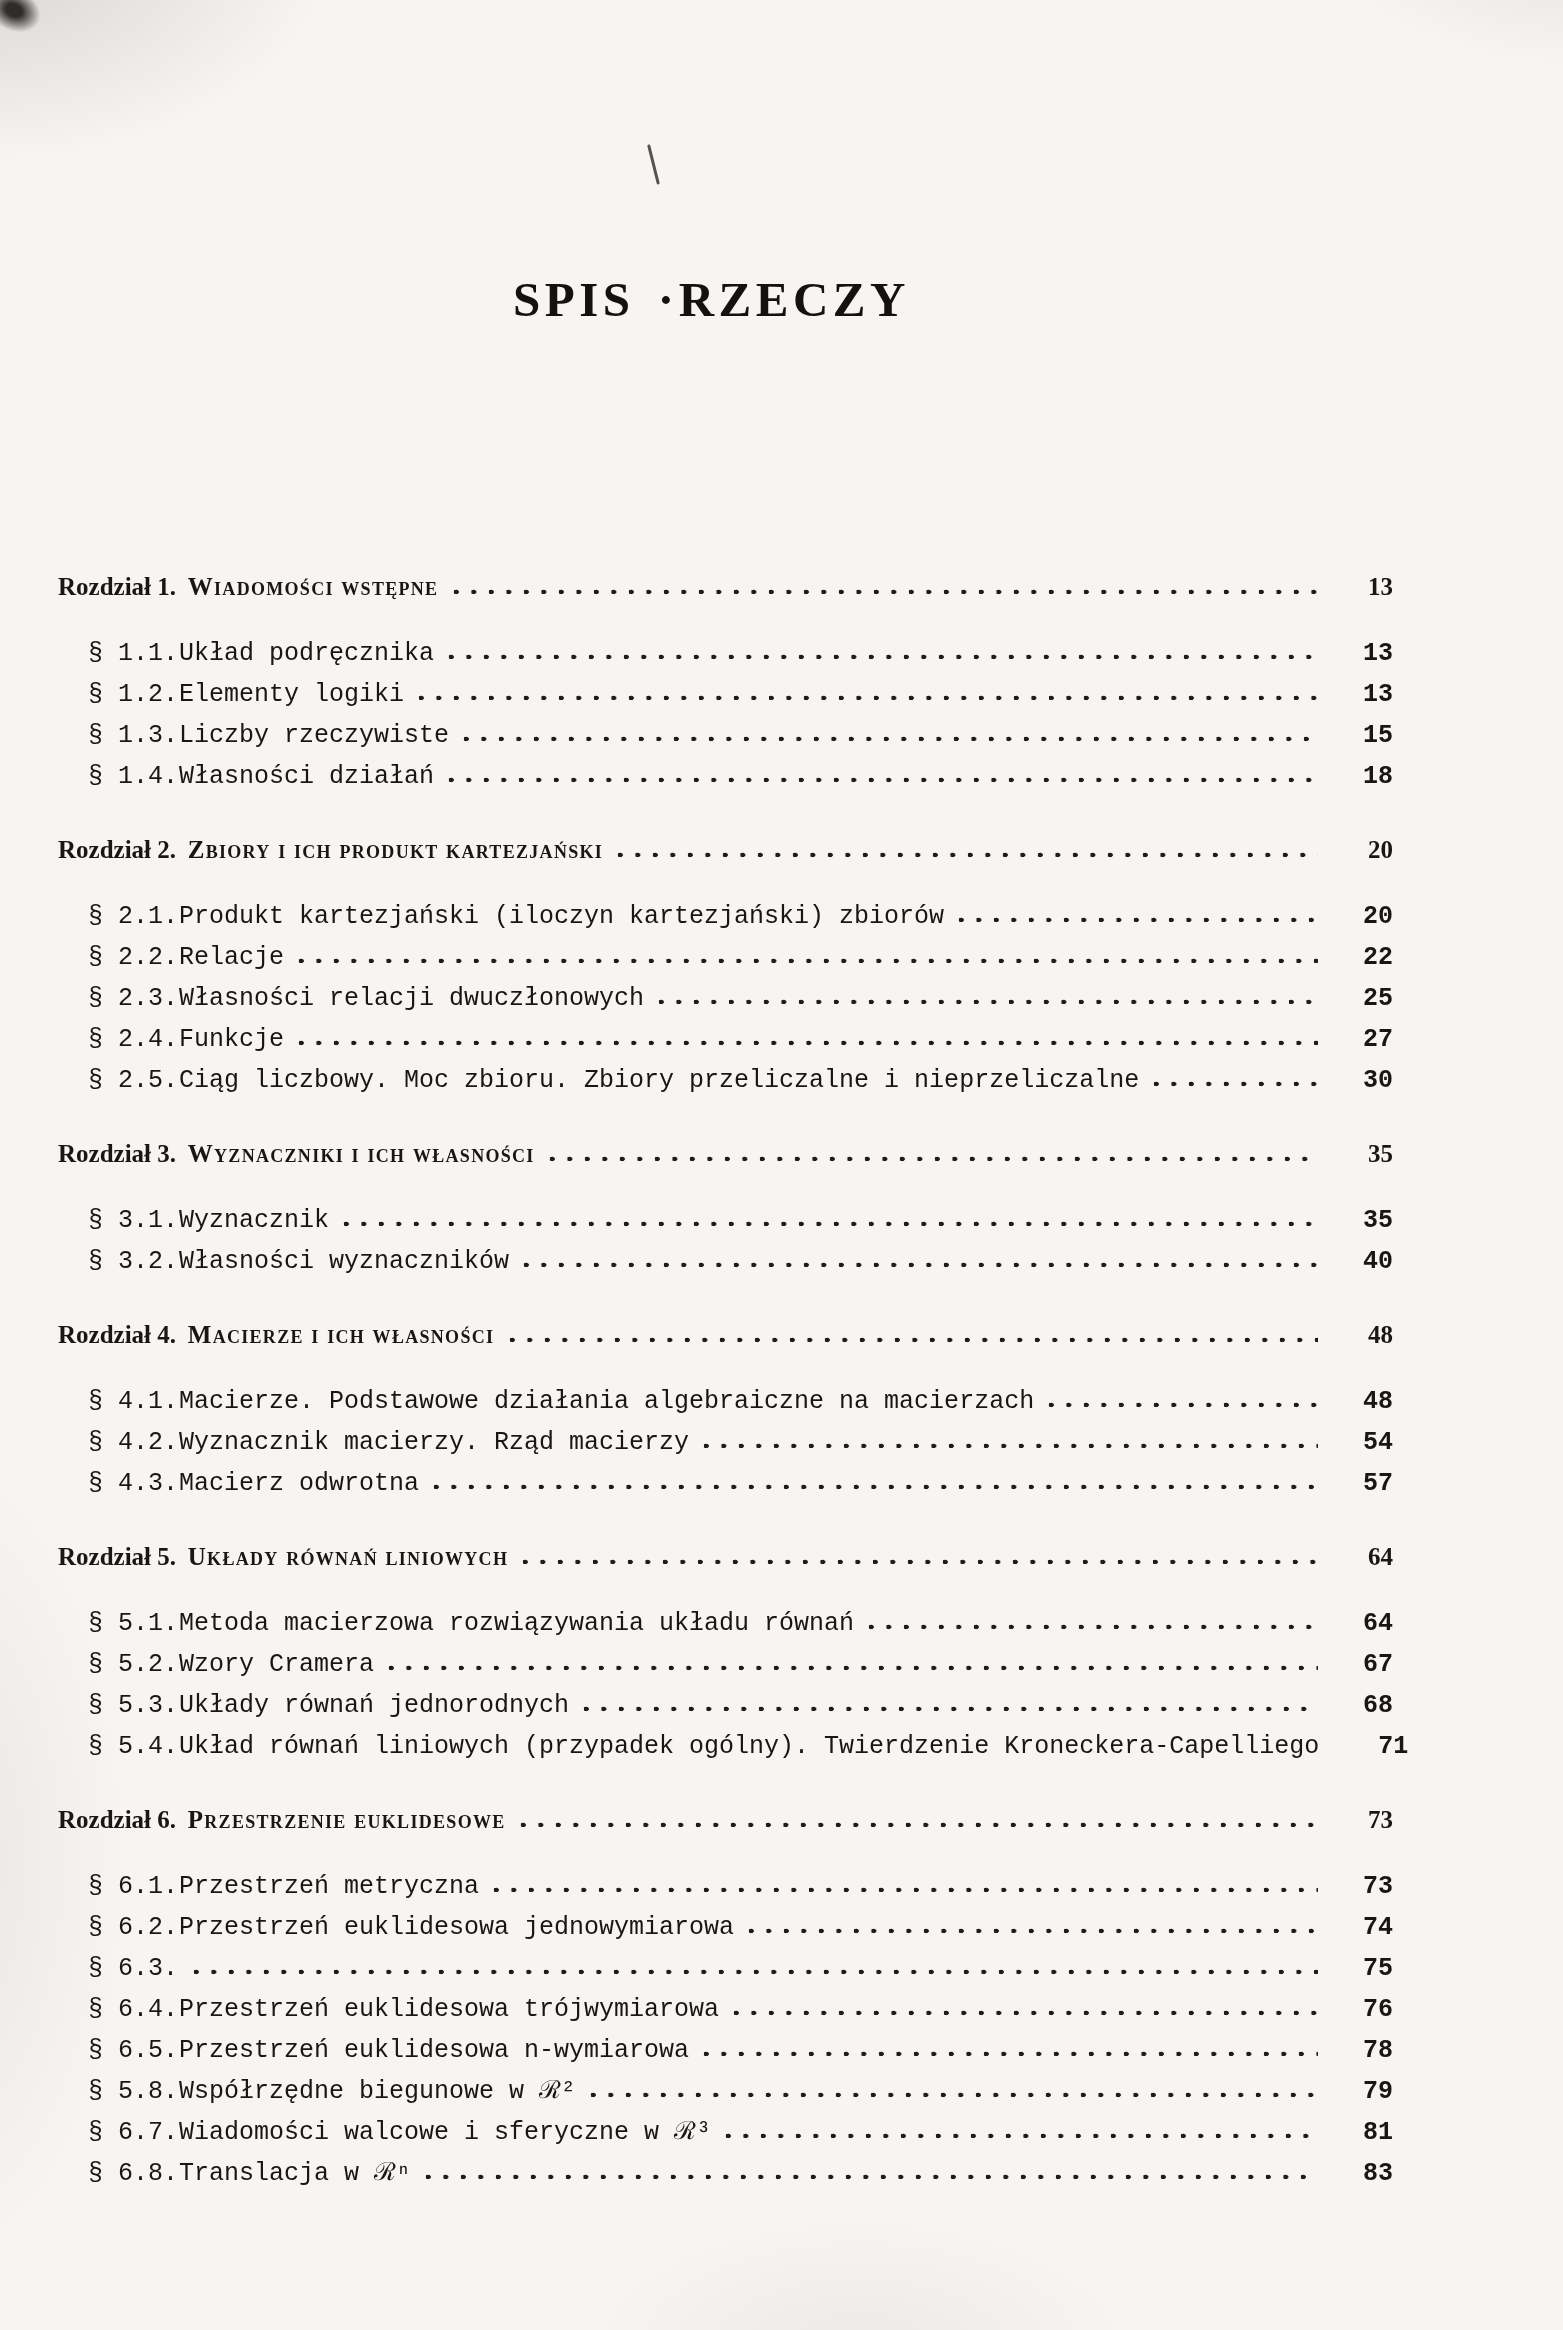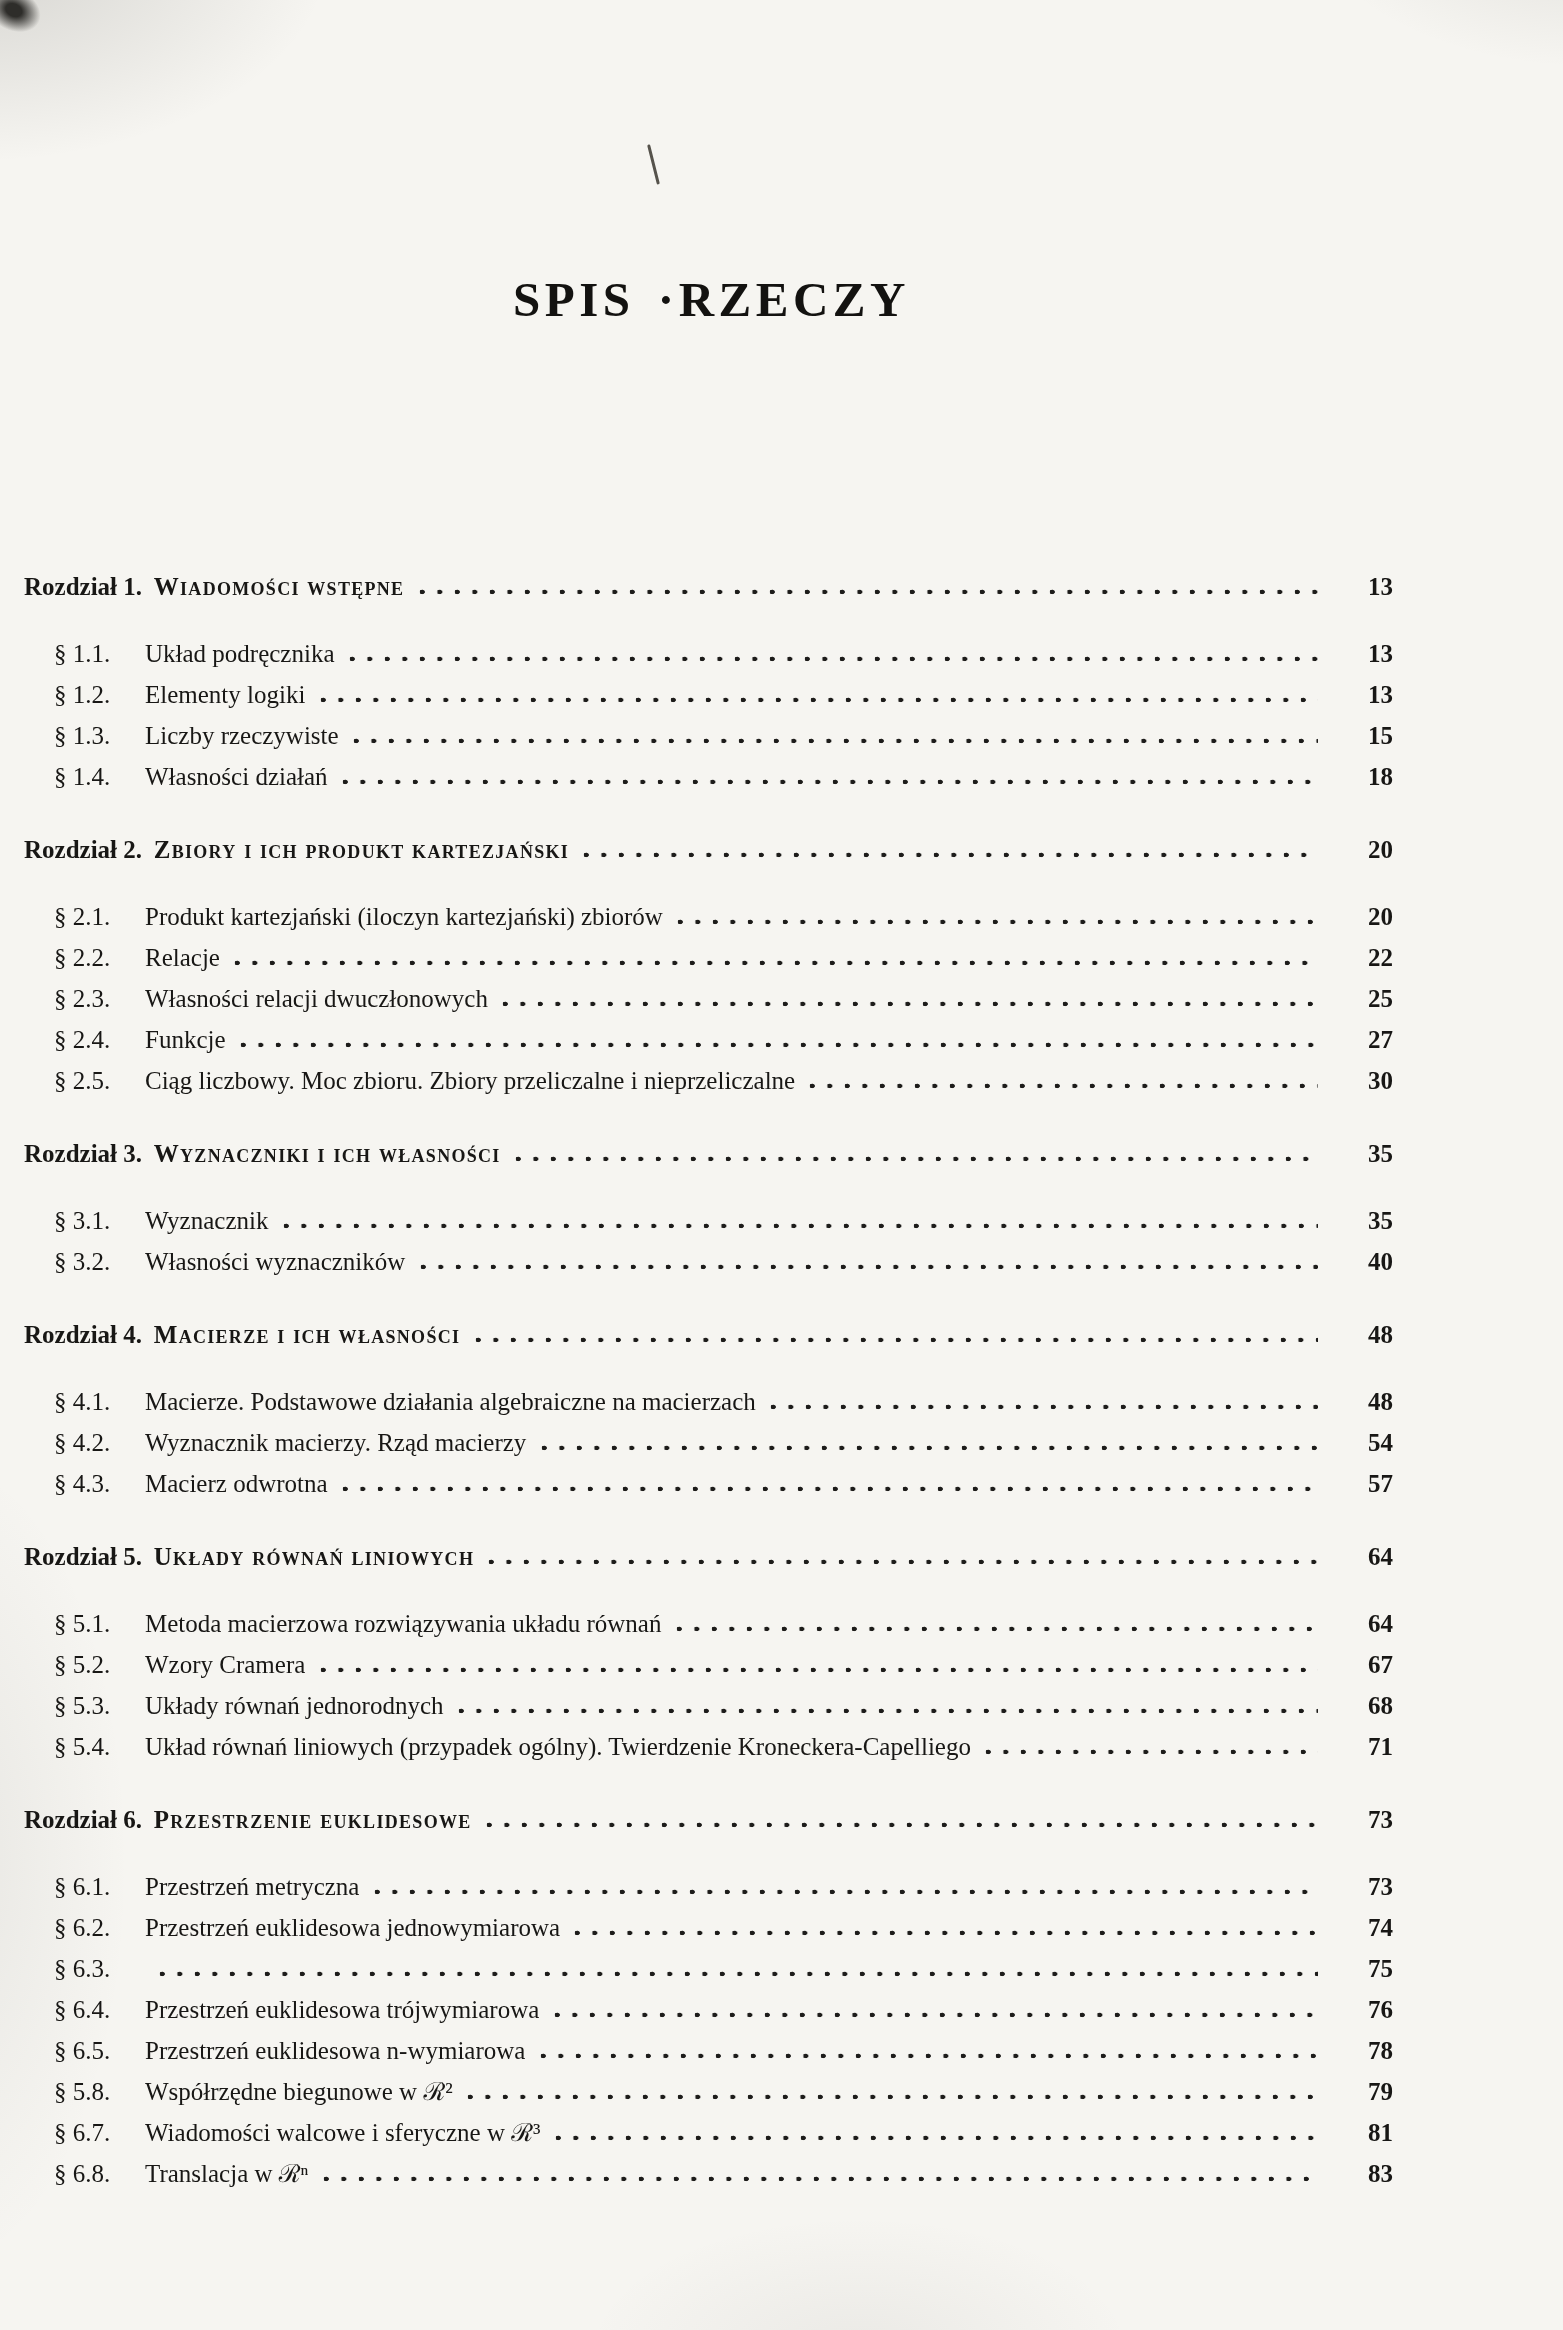--- a/index.html
+++ b/index.html
@@ -32,31 +32,31 @@
     background:#56534c; transform:rotate(-14deg); border-radius:1.9px;
   }
   .title {
     position:relative; left:-70px;
     text-align:center;
     font-size:49px; font-weight:700;
     letter-spacing:4.5px; word-spacing:6.5px;
     margin-bottom:238px;
     color:#131210;
   }
-  .toc { margin:0 170px 0 24px; font-size:25px; }
+  .toc { margin:0 170px 0 58px; font-size:25px; }
   .row {
     display:flex; align-items:baseline;
     line-height:41px; white-space:nowrap;
   }
   .chapter { margin-top:32px; }
   .chapter:first-child { margin-top:0; }
   .sections { margin-top:26px; }
   .chapter-row .lbl { font-weight:700; margin-right:11.7px; }
   .chapter-row .ttl { font-weight:700; font-variant:small-caps; letter-spacing:1.3px; }
-  .section-row { padding-left:30px; }
+  .section-row { padding-left:30px;font-family:Liberation Mono, monospace; }
   .section-row .lbl { flex:0 0 91px; }
   .pg { flex:0 0 62px; text-align:right; font-weight:700; }
   .leader {
     flex:1 1 auto; min-width:0; height:6.5px;
     margin:0 13px 0 14.2px;
     align-self:baseline;
     background-image:radial-gradient(circle at 3.2px 3.2px, #1d1c1a 2.3px, rgba(0,0,0,0) 2.8px);
     background-size:17.5px 6.5px;
     background-repeat:repeat-x;
     background-position:0 100%;

